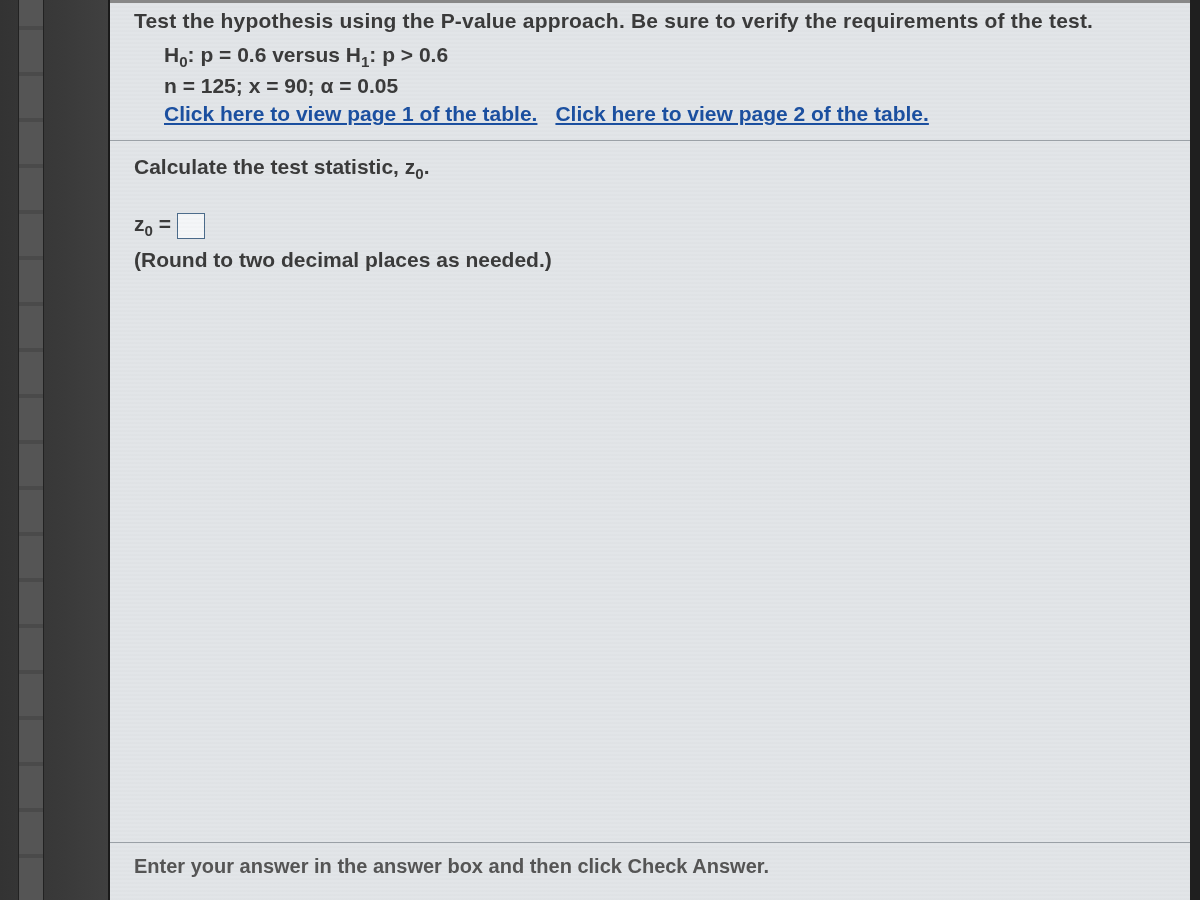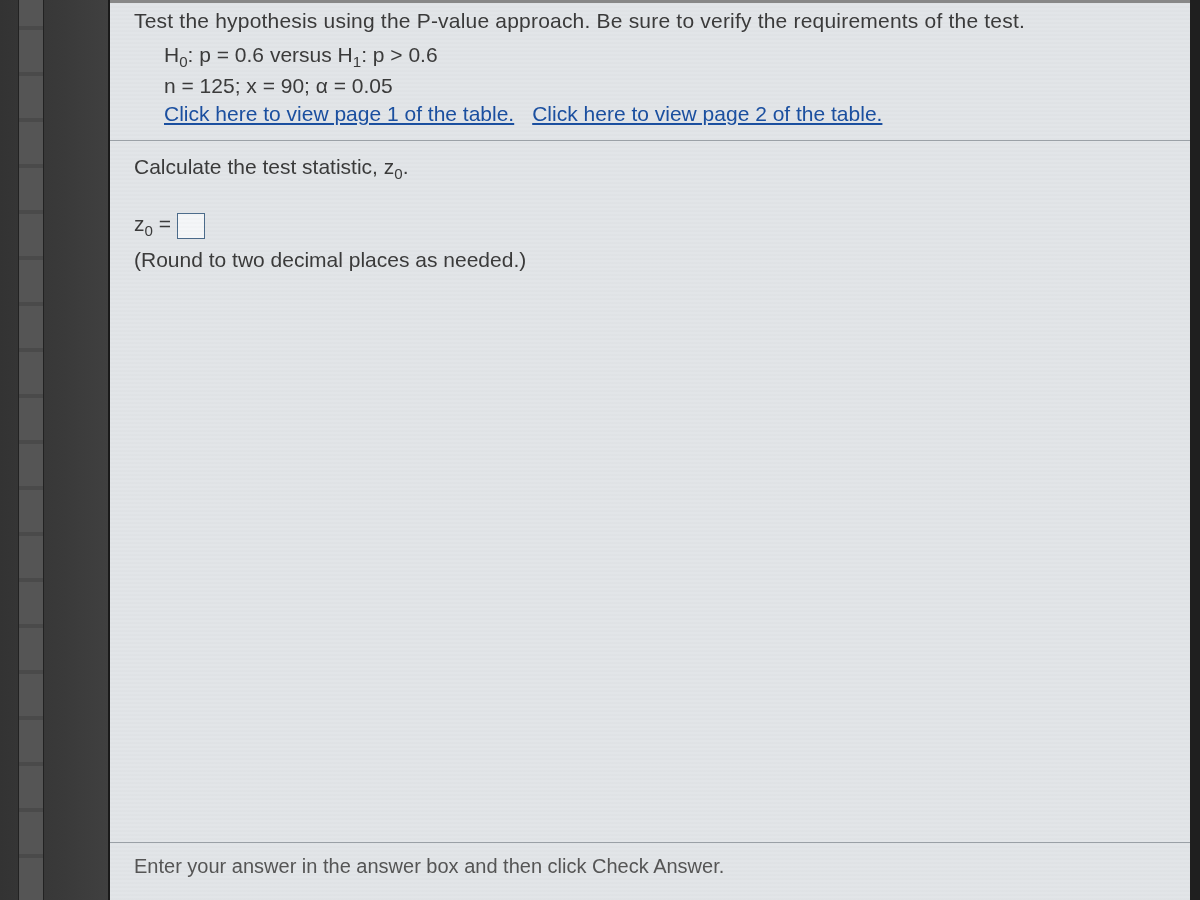--- a/index.html
+++ b/index.html
@@ -1,15 +1,15 @@
 <!DOCTYPE html>
 <html><head>
 <meta charset="utf-8">
 <style>
-  * { box-sizing: border-box; margin: 0; padding: 0; }
+  * { box-sizing: border-box; margin: 0; padding: 0; font-weight: bold; }
   html, body {
     width: 1200px;
     height: 900px;
     overflow: hidden;
     font-family: Arial, Helvetica, sans-serif;
   }
   body {
     background: #2a2a2a;
     display: flex;
   }

